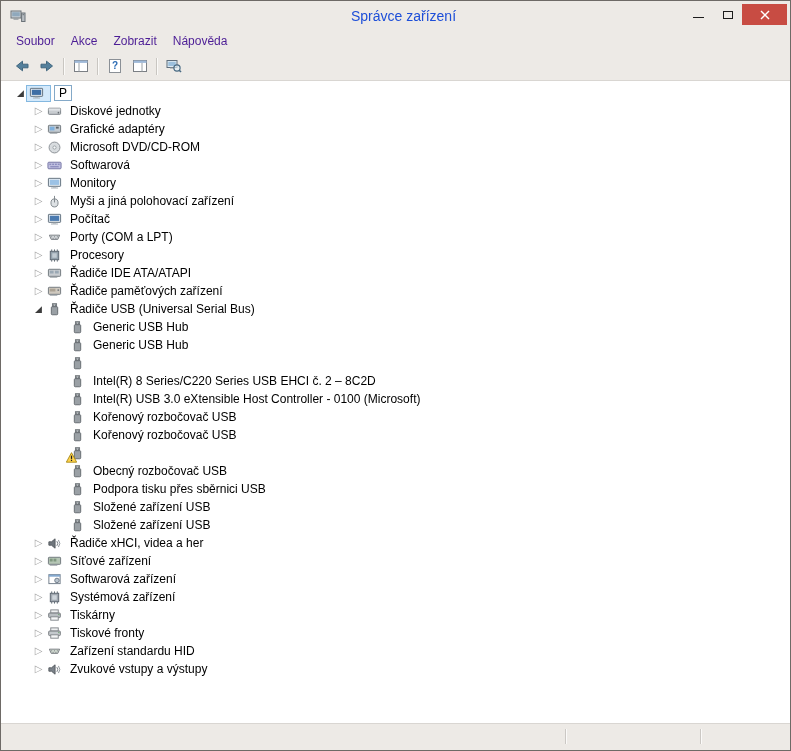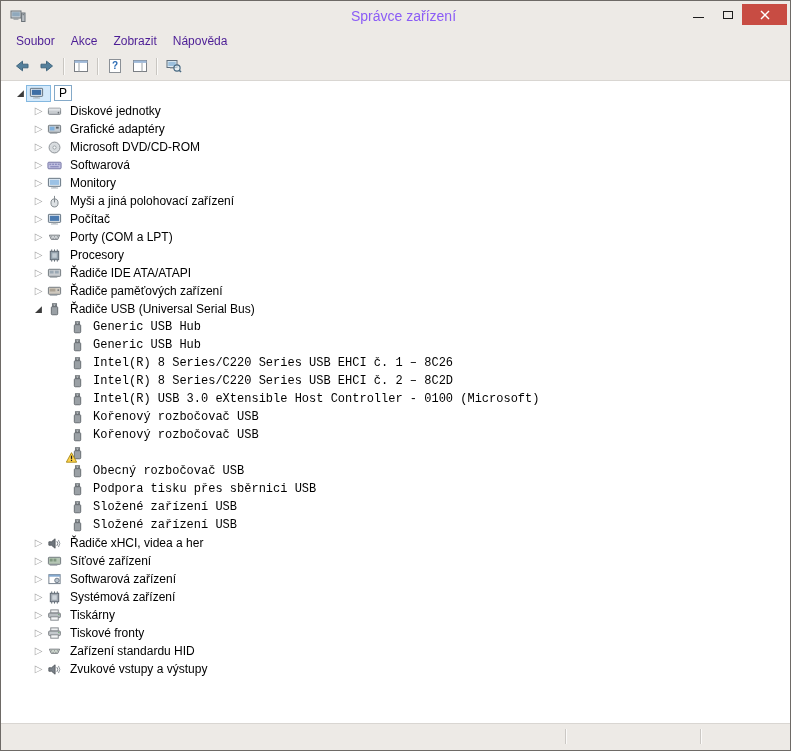--- a/index.html
+++ b/index.html
@@ -1,40 +1,40 @@
 <!DOCTYPE html>
 <html><head>
 <meta charset="utf-8">
 <style>
   html,body{margin:0;padding:0;background:#fff;font-family:"Liberation Sans",sans-serif;}
   .window{width:791px;height:751px;box-sizing:border-box;border:1px solid #6e6a66;
     background:#edeae6;display:flex;flex-direction:column;position:relative;}
   
   .titlebar{height:29px;flex:none;position:relative;display:flex;align-items:center;}
   .app-icon{margin-left:9px;width:16px;height:16px;display:inline-flex;z-index:2;}
-  .title{position:absolute;left:16px;right:0;text-align:center;font-size:14px;color:#8b5cf6;}
+  .title{position:absolute;left:16px;right:0;text-align:center;font-size:14px;color:#1d4ed8;}
   .caption-buttons{position:absolute;right:3px;top:3px;height:21px;display:flex;z-index:2;}
   .cap{width:29px;height:21px;display:flex;align-items:center;justify-content:center;}
   .cap.close{width:45px;background:#c84c43;}
   .min-glyph{width:11px;height:1px;background:#1c1c1c;display:block;margin-top:6px;}
   .max-glyph{width:10px;height:8px;border:1px solid #1c1c1c;display:block;box-sizing:border-box;}
   
   .menubar{height:22px;flex:none;display:flex;align-items:center;padding-left:7px;font-size:12px;color:#4c1d95;}
   .menu-item{padding:2px 8px;}
   
   .toolbar{height:28px;flex:none;display:flex;align-items:center;padding-left:8px;
     border-bottom:1px solid #d9d6d2;}
   .tb-btn{width:25px;height:23px;display:flex;align-items:center;justify-content:center;flex:none;}
   .tb-sep{width:1px;height:17px;background:#c9c6c1;margin:0 4px;box-shadow:1px 0 0 #fbfaf8;flex:none;}
   
   .tree{flex:1;background:#fff;overflow:hidden;padding-top:3px;font-size:12px;color:#000;}
   .row{height:18px;display:flex;align-items:center;white-space:nowrap;}
   .row.lv0{padding-left:12px;}
   .row.lv1{padding-left:30px;}
-  .row.lv2{padding-left:53px;font-family:Liberation Mono, monospace;}
+  .row.lv2{padding-left:53px;}
   .arrow{width:15px;flex:none;text-align:center;font-size:10px;line-height:18px;color:#a4a4a4;}
   .arrow.exp{color:#3c3c3c;font-size:9px;}
   .ticon{width:17px;height:15px;flex:none;position:relative;margin-right:4px;
     display:inline-flex;align-items:center;justify-content:center;}
   .warn{position:absolute;left:-3px;bottom:-2px;line-height:0;}
   .lbl{padding:1px 3px;}
   .sel-icon{background:#d3e9fb;border:1px solid #84b8e0;display:inline-flex;padding:0 1px;margin-left:-2px;}
   .sel-label{border:1px solid #84a9c8;background:#fff;padding:0 4px;margin-left:3px;}
   
   .statusbar{height:26px;flex:none;border-top:1px solid #d9d6d2;background:#edeae6;position:relative;}
@@ -329,21 +329,20 @@
       <div class="row lv2">
         <span class="arrow"></span>
         <span class="ticon">
           <svg viewBox="0 0 16 16" width="15" height="15">
             <rect x="5.8" y="1.8" width="4.4" height="3.4" fill="#b9bec2" stroke="#6f7478"></rect>
             <rect x="6.6" y="2.6" width="1" height="1.6" fill="#6f7478"></rect>
             <rect x="8.6" y="2.6" width="1" height="1.6" fill="#6f7478"></rect>
             <rect x="4.6" y="5" width="6.8" height="8.6" rx="1" fill="#9aa0a5" stroke="#63696e"></rect>
           </svg>
         </span>
-        <span class="lbl">Intel(R) 8 Series/C220 Series USB EHCI č. 1 – 8C26</span>
       </div>
       <div class="row lv2">
         <span class="arrow"></span>
         <span class="ticon">
           <svg viewBox="0 0 16 16" width="15" height="15">
             <rect x="5.8" y="1.8" width="4.4" height="3.4" fill="#b9bec2" stroke="#6f7478"></rect>
             <rect x="6.6" y="2.6" width="1" height="1.6" fill="#6f7478"></rect>
             <rect x="8.6" y="2.6" width="1" height="1.6" fill="#6f7478"></rect>
             <rect x="4.6" y="5" width="6.8" height="8.6" rx="1" fill="#9aa0a5" stroke="#63696e"></rect>
           </svg>

